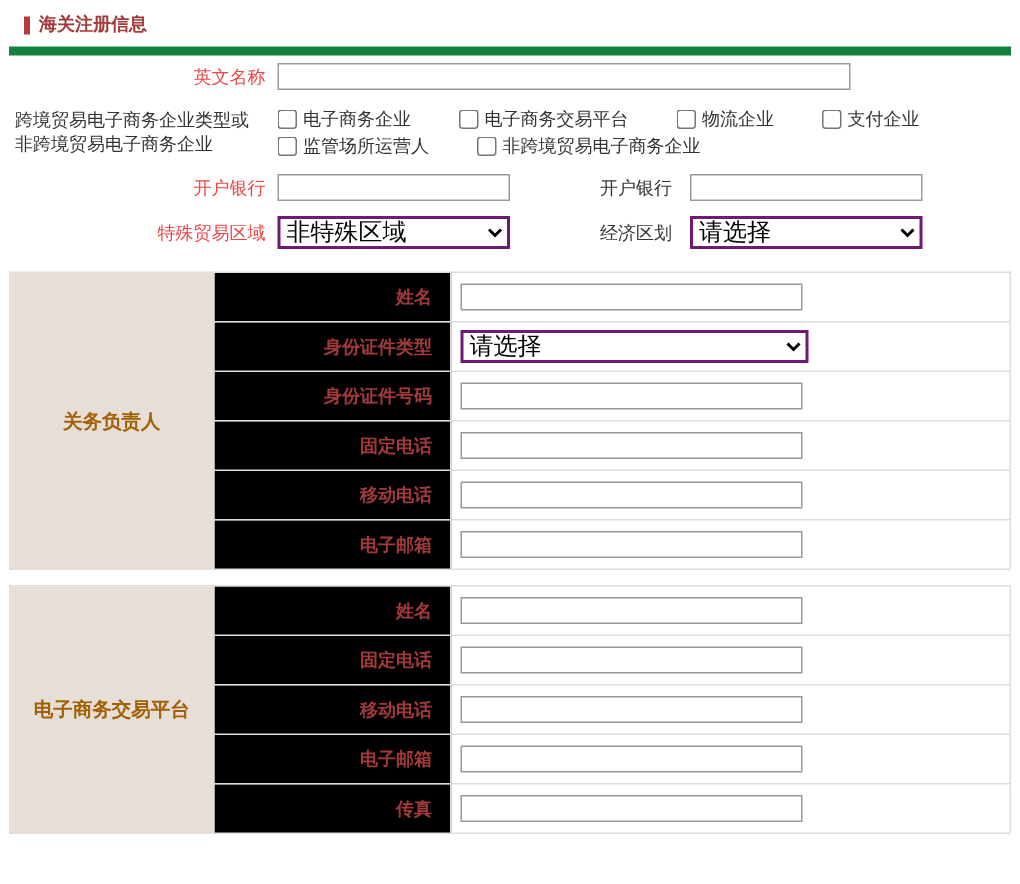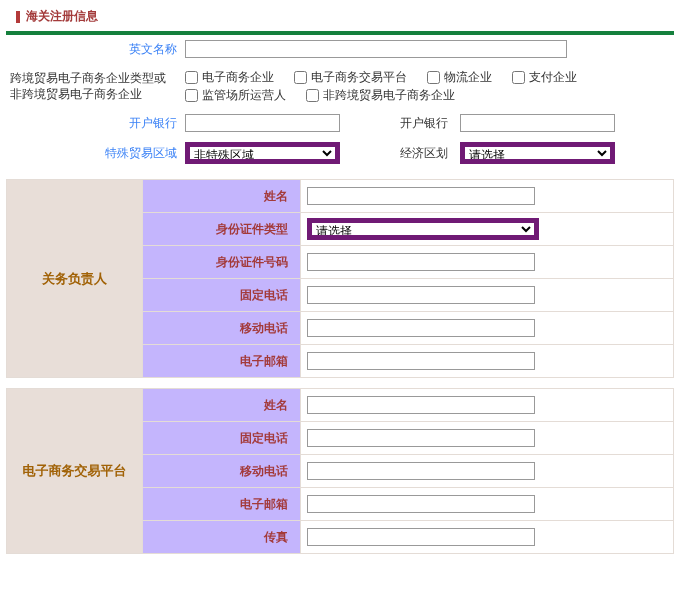--- a/index.html
+++ b/index.html
@@ -19,21 +19,21 @@
     position: relative;
     width: 680px;
     height: 589px;
   }
 
   
   .section-title {
     display: flex;
     align-items: center;
     padding: 8px 0 6px 10px;
-    border-bottom: 4px solid #15803d;
+    border-bottom: 6px solid #15803d;
     margin: 0 6px 0 6px;
   }
   .section-title .bar {
     width: 4px;
     height: 12px;
     background: #b33a3a;
     margin-right: 6px;
   }
   .section-title .txt {
     color: #a33a3a;
@@ -48,50 +48,50 @@
     border-collapse: collapse;
     table-layout: fixed;
   }
   .top-form td {
     padding: 5px 4px;
     vertical-align: middle;
     font-size: 12px;
   }
   .lbl {
     text-align: right;
-    color: #3b82f6;
+    color: #ef4444;
     white-space: nowrap;
   }
   .lbl-wrap {
     color: #333;
     line-height: 16px;
   }
   input.txtbox {
     border: 1px solid #999;
     height: 18px;
     line-height: 18px;
     padding: 0 3px;
     font-size: 12px;
     font-family: "Liberation Sans", sans-serif;
     background: #fff;
     box-sizing: border-box;
   }
   select.sel {
-    border: 5px solid #701a75;
+    border: 2px solid #701a75;
     height: 22px;
-    font-size: 12px;
+    font-size: 16px;
     font-family: "Liberation Sans", sans-serif;
     background: #fff;
     box-sizing: border-box;
   }
   .cks {
     display: flex;
     flex-wrap: wrap;
     align-items: center;
-    gap: 0 20px;
+    gap: 0 32px;
     line-height: 18px;
   }
   .ck {
     display: inline-flex;
     align-items: center;
     white-space: nowrap;
   }
   .ck input {
     margin: 0 4px 0 0;
   }
@@ -114,21 +114,21 @@
     width: 135px;
     background: #e8ded8;
     text-align: center;
     color: #a16207;
     font-weight: bold;
     font-size: 13px;
     vertical-align: middle;
   }
   td.rowlabel {
     width: 145px;
-    background: #c4b5fd;
+    background: #000000;
     text-align: right;
     padding-right: 12px;
     color: #a33a3a;
     font-weight: bold;
     font-size: 12px;
   }
   td.fieldcell {
     background: #ffffff;
     padding-left: 6px;
   }

